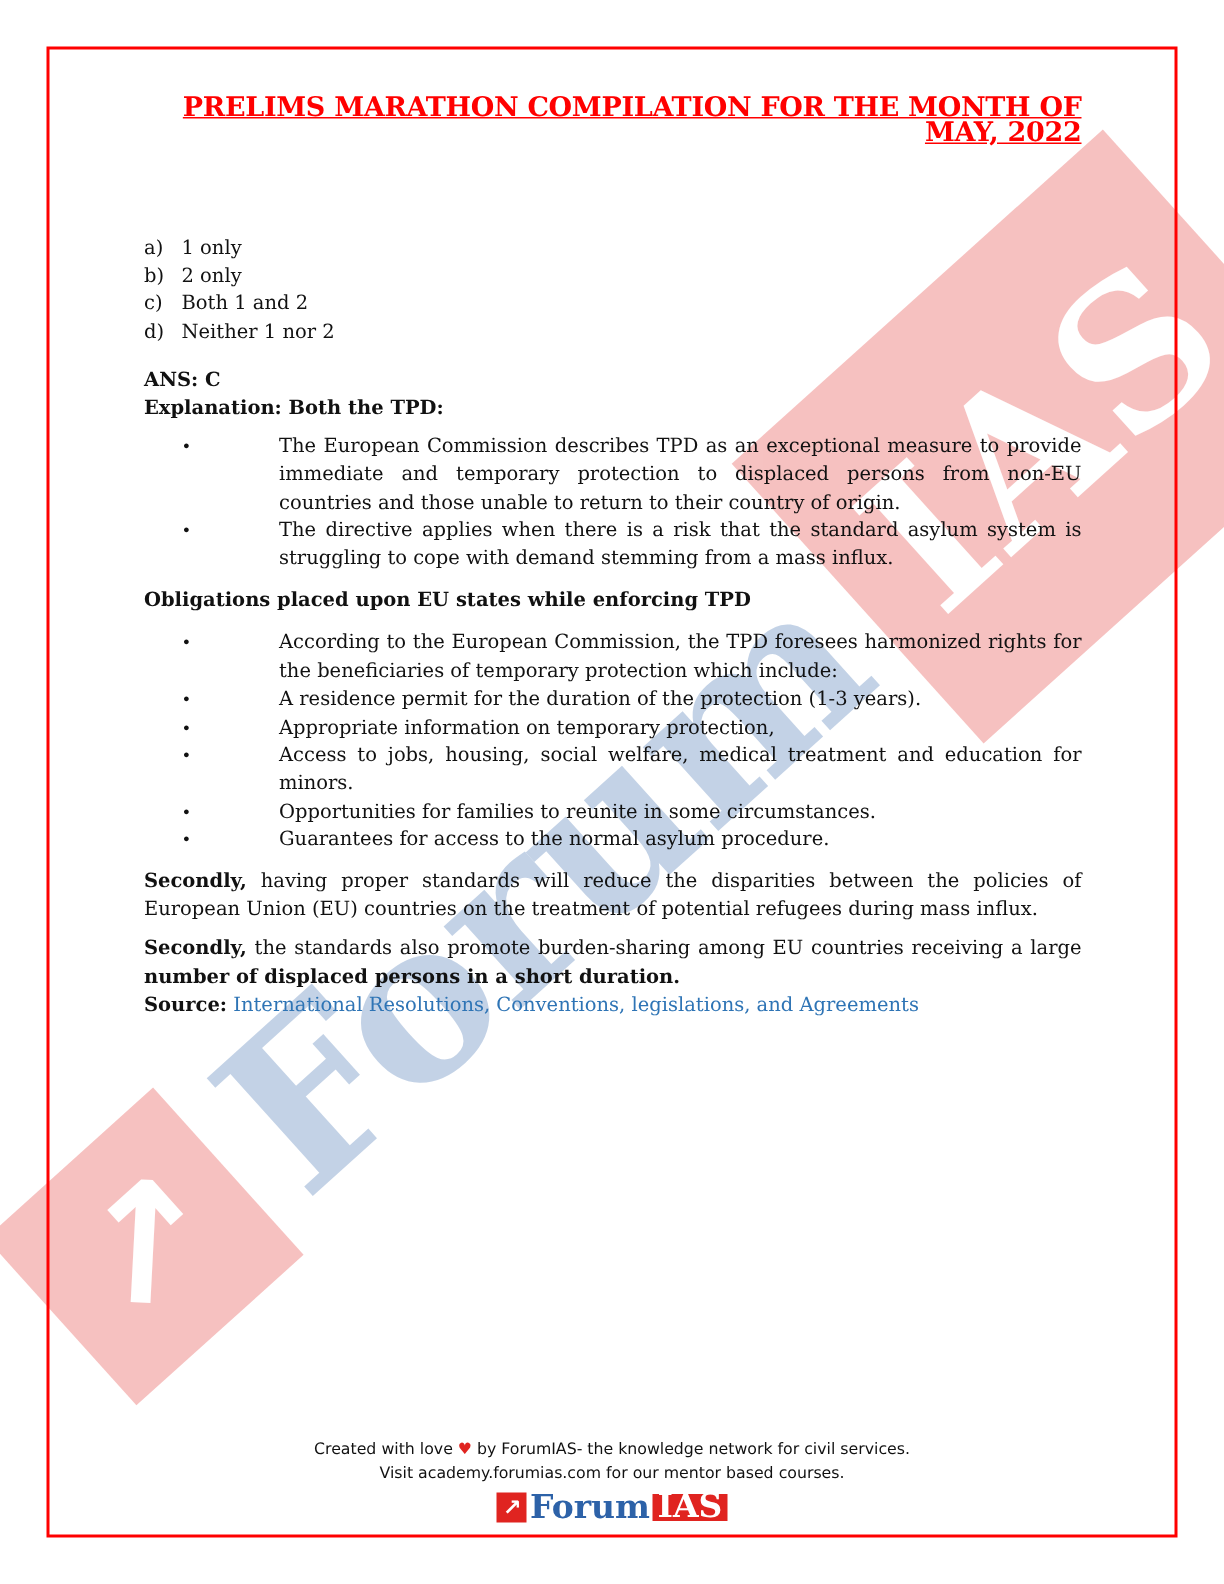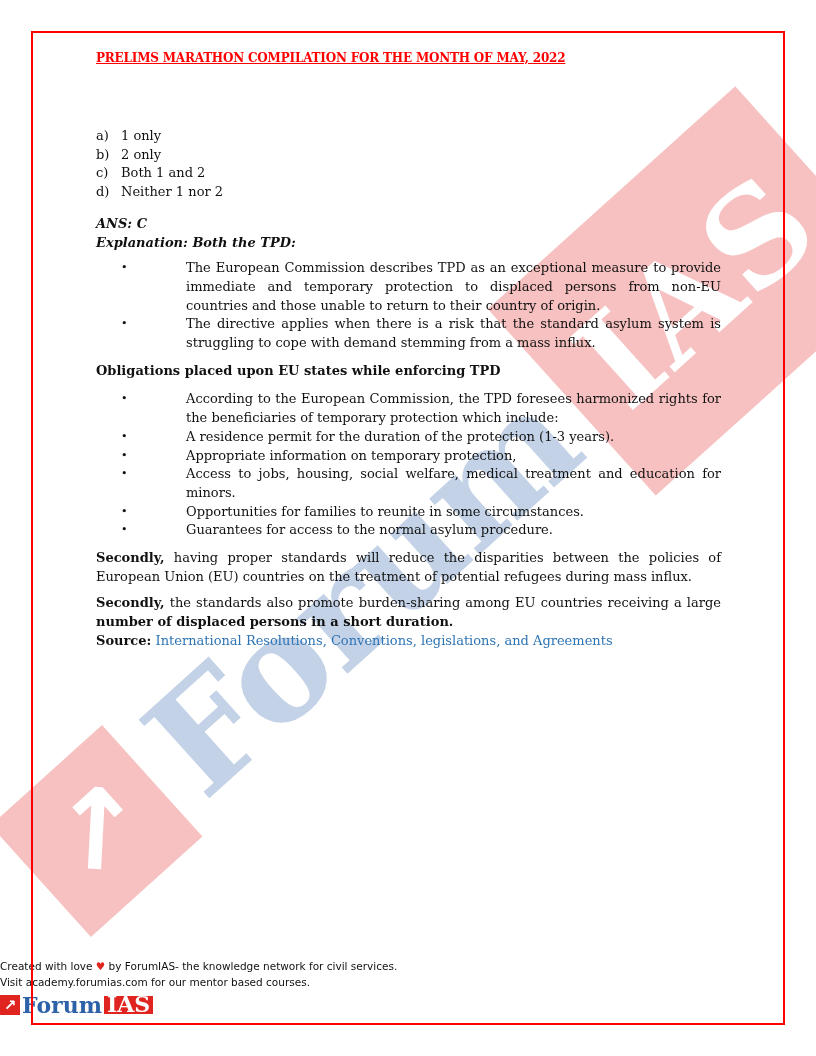--- a/index.html
+++ b/index.html
@@ -60,51 +60,52 @@
   
   .content {
     position: absolute;
     left: 96px; top: 31px;
     width: 625px;
     z-index: 1;
     font-size: 13px;
     line-height: 18.7px;
   }
   .doc-title {
-    margin-top: 19px;
-    text-align: left;
+    margin-top: 32px;
+    text-align: right;
     color: var(--title-red, #ff0000);
     font-weight: bold;
-    font-size: 12px;
+    font-size: 18px;
     line-height: 17px;
     text-decoration: underline;
     letter-spacing: -0.2px;
   }
   .q-block { margin-top: 60px; text-align: justify; }
   .bold { font-weight: bold; }
   .options { margin-top: 11px; }
   .option-row { display: flex; }
   .option-label { width: 25px; flex: none; }
-  .ans-block { margin-top: 13px; font-weight: bold; font-style: italic; }
+  .ans-block { margin-top: 13px; font-weight: bold; }
   .bullet-list { margin-top: 7px; }
   .bullet-row { display: flex; text-align: justify; }
   .bullet-marker { width: 25px; flex: none; margin-left: 25px; font-size: 11px; }
   .bullet-text { flex: 1; margin-left: 40px; }
   .sec-heading { margin-top: 9px; font-weight: bold; }
   .mt10 { margin-top: 10px; }
   .para { margin-top: 9px; text-align: justify; }
   .para-2 { margin-top: 8px; text-align: justify; }
   .src-link {
     color: var(--link-blue, #2e74b5);
     cursor: pointer;
   }
   
   .footer {
     position: absolute;
     left: 0; right: 0; top: 958px;
+    text-align: center;
     z-index: 1;
     font-family: "DejaVu Sans", "Liberation Sans", sans-serif;
     font-size: 10.5px;
     line-height: 16px;
     color: #111111;
   }
   .heart { color: var(--logo-red, #e02420); }
   .footer-logo {
     margin-top: 5px;
     display: inline-flex;

